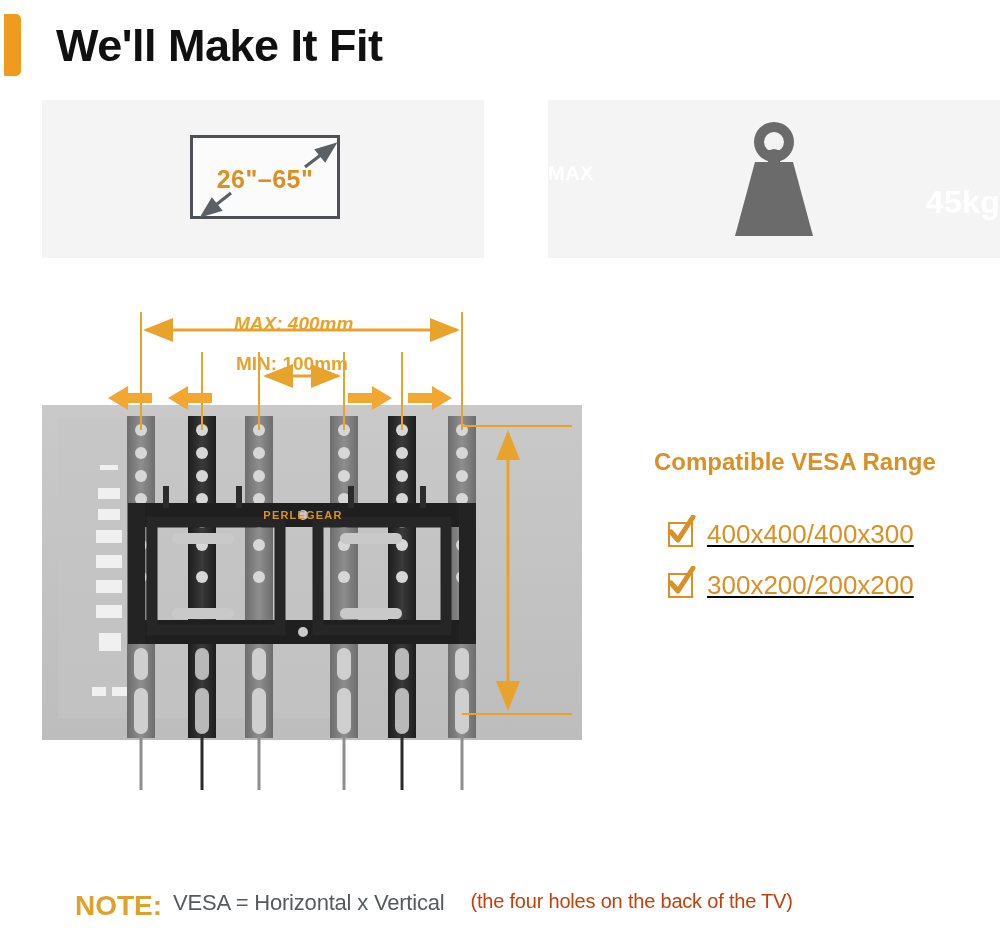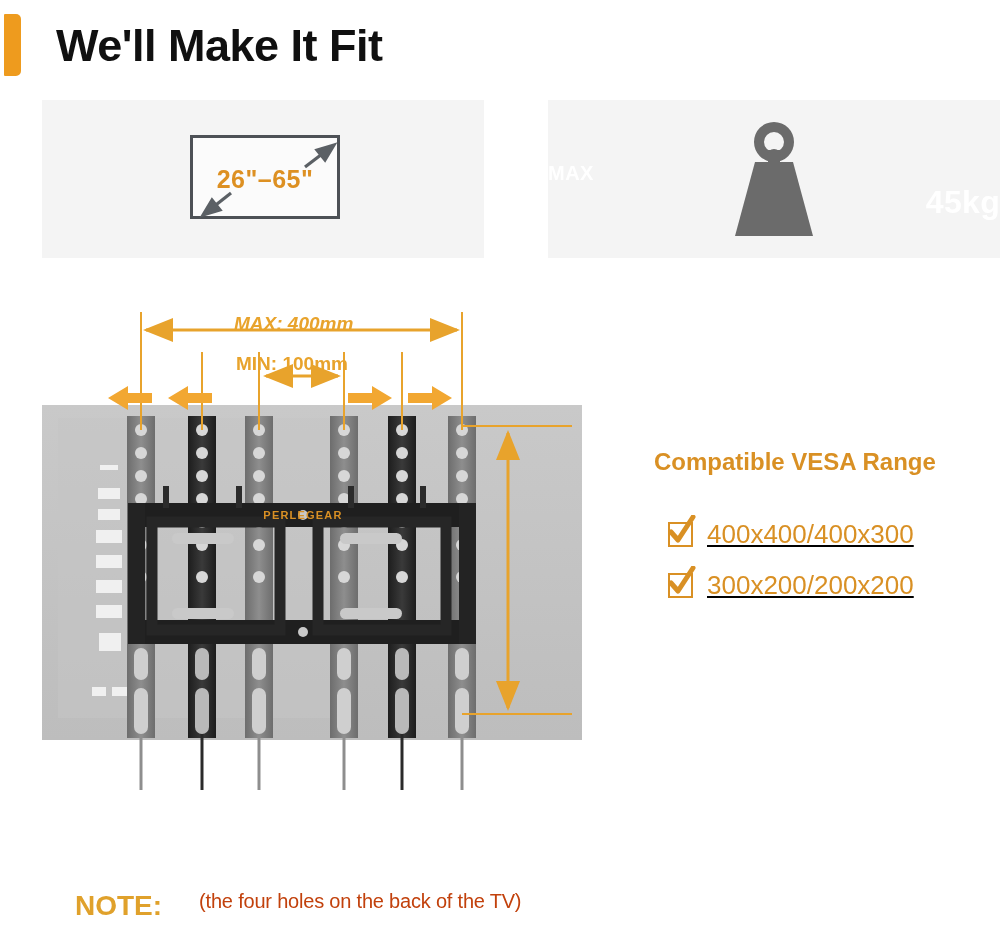--- a/index.html
+++ b/index.html
@@ -464,14 +464,15 @@
       <svg width="30" height="34" viewBox="0 0 30 34">
         <path d="M3 17 L10 25 L25 2" stroke="#d99024" stroke-width="5" fill="none" stroke-linecap="round" stroke-linejoin="round"></path>
       </svg>
     </span>
     <span class="vesa-label">300x200/200x200</span>
   </div>
 </div>
 
 <div id="note-row">
   <span id="note-label">NOTE:</span>
+  <span id="note-text">VESA = Horizontal x Vertical</span>
   <span id="note-paren">(the four holes on the back of the TV)</span>
 </div>
 
 </body></html>

